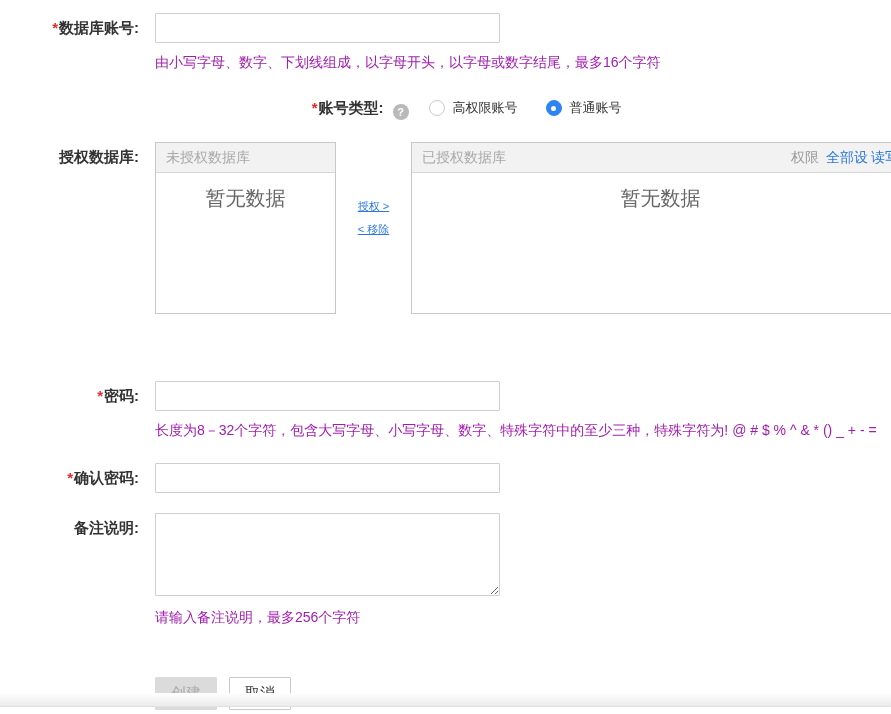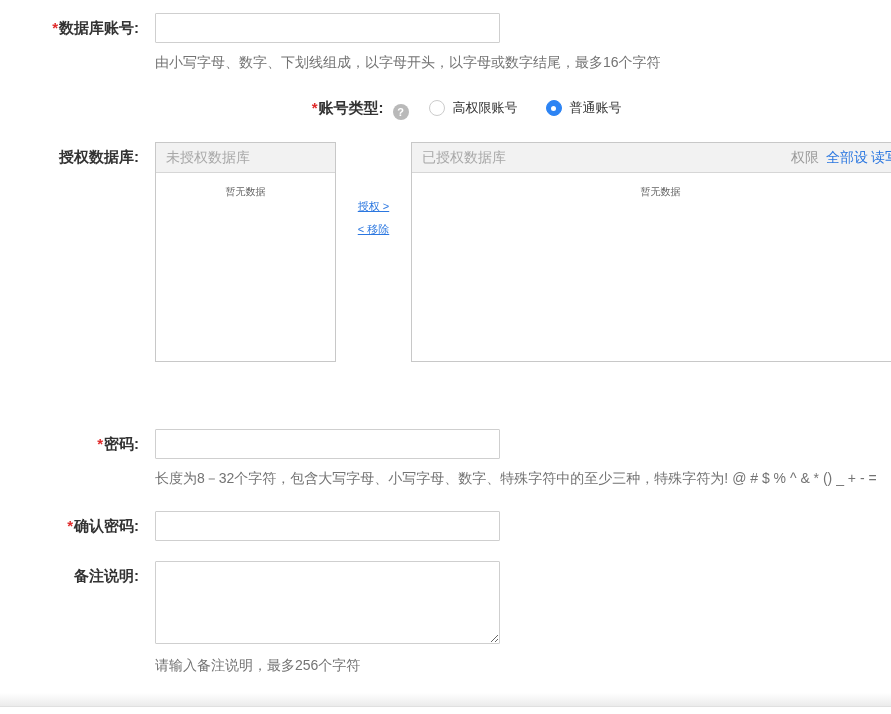--- a/index.html
+++ b/index.html
@@ -37,21 +37,21 @@
     padding: 0 8px;
     font-size: 14px;
     color: #333;
     outline: none;
     background: #fff;
   }
   .hint {
     margin-left: 128px;
     margin-top: 10px;
     font-size: 14px;
-    color: #737373;
+    color: #a21caf;
     line-height: 18px;
   }
   
   .row-account-type { margin-top: 26px; justify-content: center; }
   .row-account-type .row-label { line-height: 22px; }
   .help-icon {
     display: inline-block;
     width: 16px;
     height: 16px;
     margin-left: 9px;
@@ -88,21 +88,21 @@
     margin: -2.5px 0 0 -2.5px;
     border-radius: 50%;
     background: #fff;
   }
   .radio-label { margin-left: 8px; font-size: 13px; color: #333; }
   
   .row-transfer { margin-top: 22px; }
   .transfer-wrap { display: flex; align-items: flex-start; }
   .panel {
     border: 1px solid #c8c8c8;
-    height: 220px;
+    height: 172px;
     background: #fff;
   }
   .panel-left { width: 181px; }
   .panel-right { width: 499px; }
   .panel-header {
     height: 30px;
     background: #f2f2f2;
     border-bottom: 1px solid #d6d6d6;
     display: flex;
     align-items: center;
@@ -112,21 +112,21 @@
   }
   .panel-title { color: #a8a8a8; }
   .perm-area { white-space: nowrap; font-size: 14px; }
   .perm-label { color: #999; margin-right: 4px; }
   .link { color: #2b77e0; text-decoration: none; cursor: pointer; }
   .perm-area .link { margin-left: 3px; }
   .panel-body { position: relative; height: 140px; }
   .empty-text {
     text-align: center;
     margin-top: 12px;
-    font-size: 10px;
+    font-size: 20px;
     color: #666;
   }
   .transfer-actions {
     width: 75px;
     flex-shrink: 0;
     display: flex;
     flex-direction: column;
     align-items: center;
     padding-top: 55px;
   }

